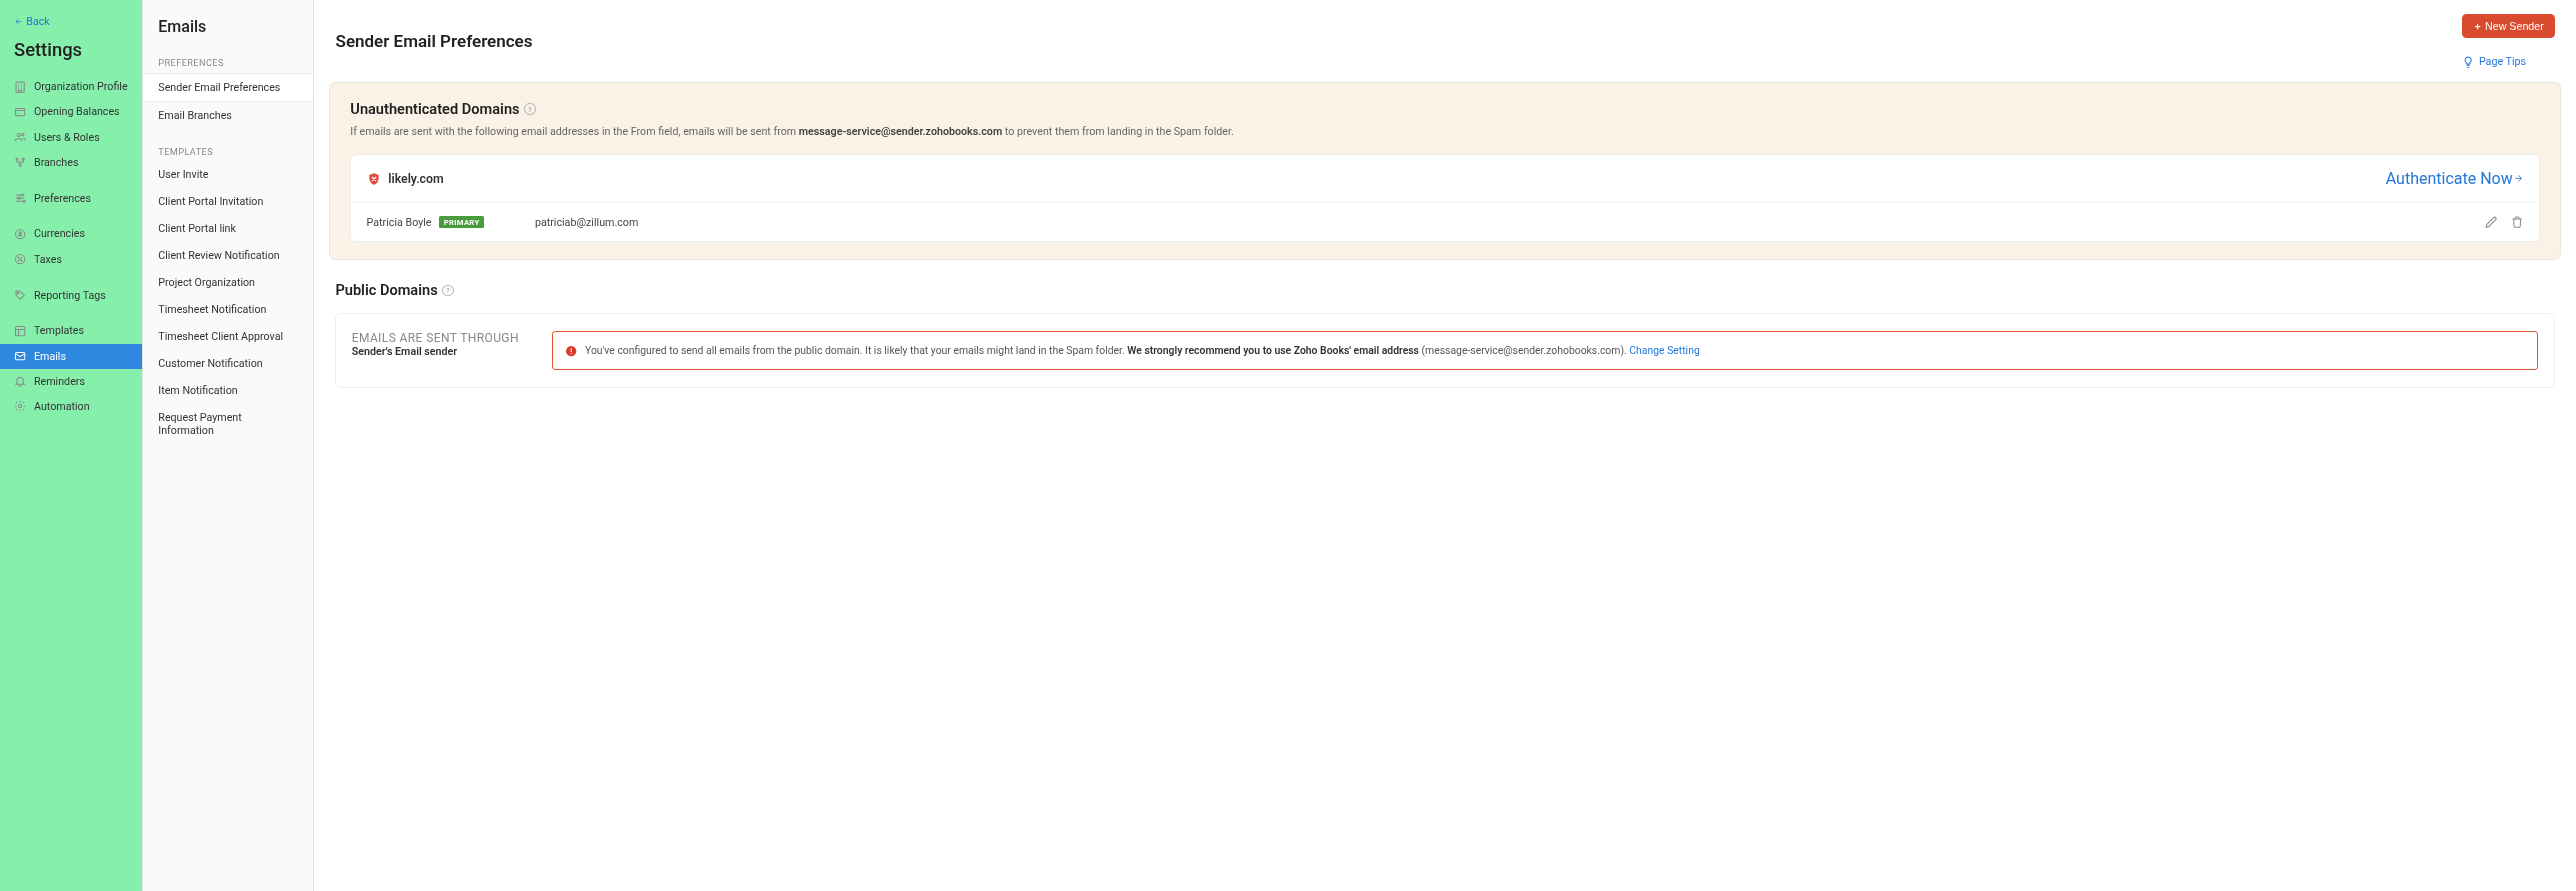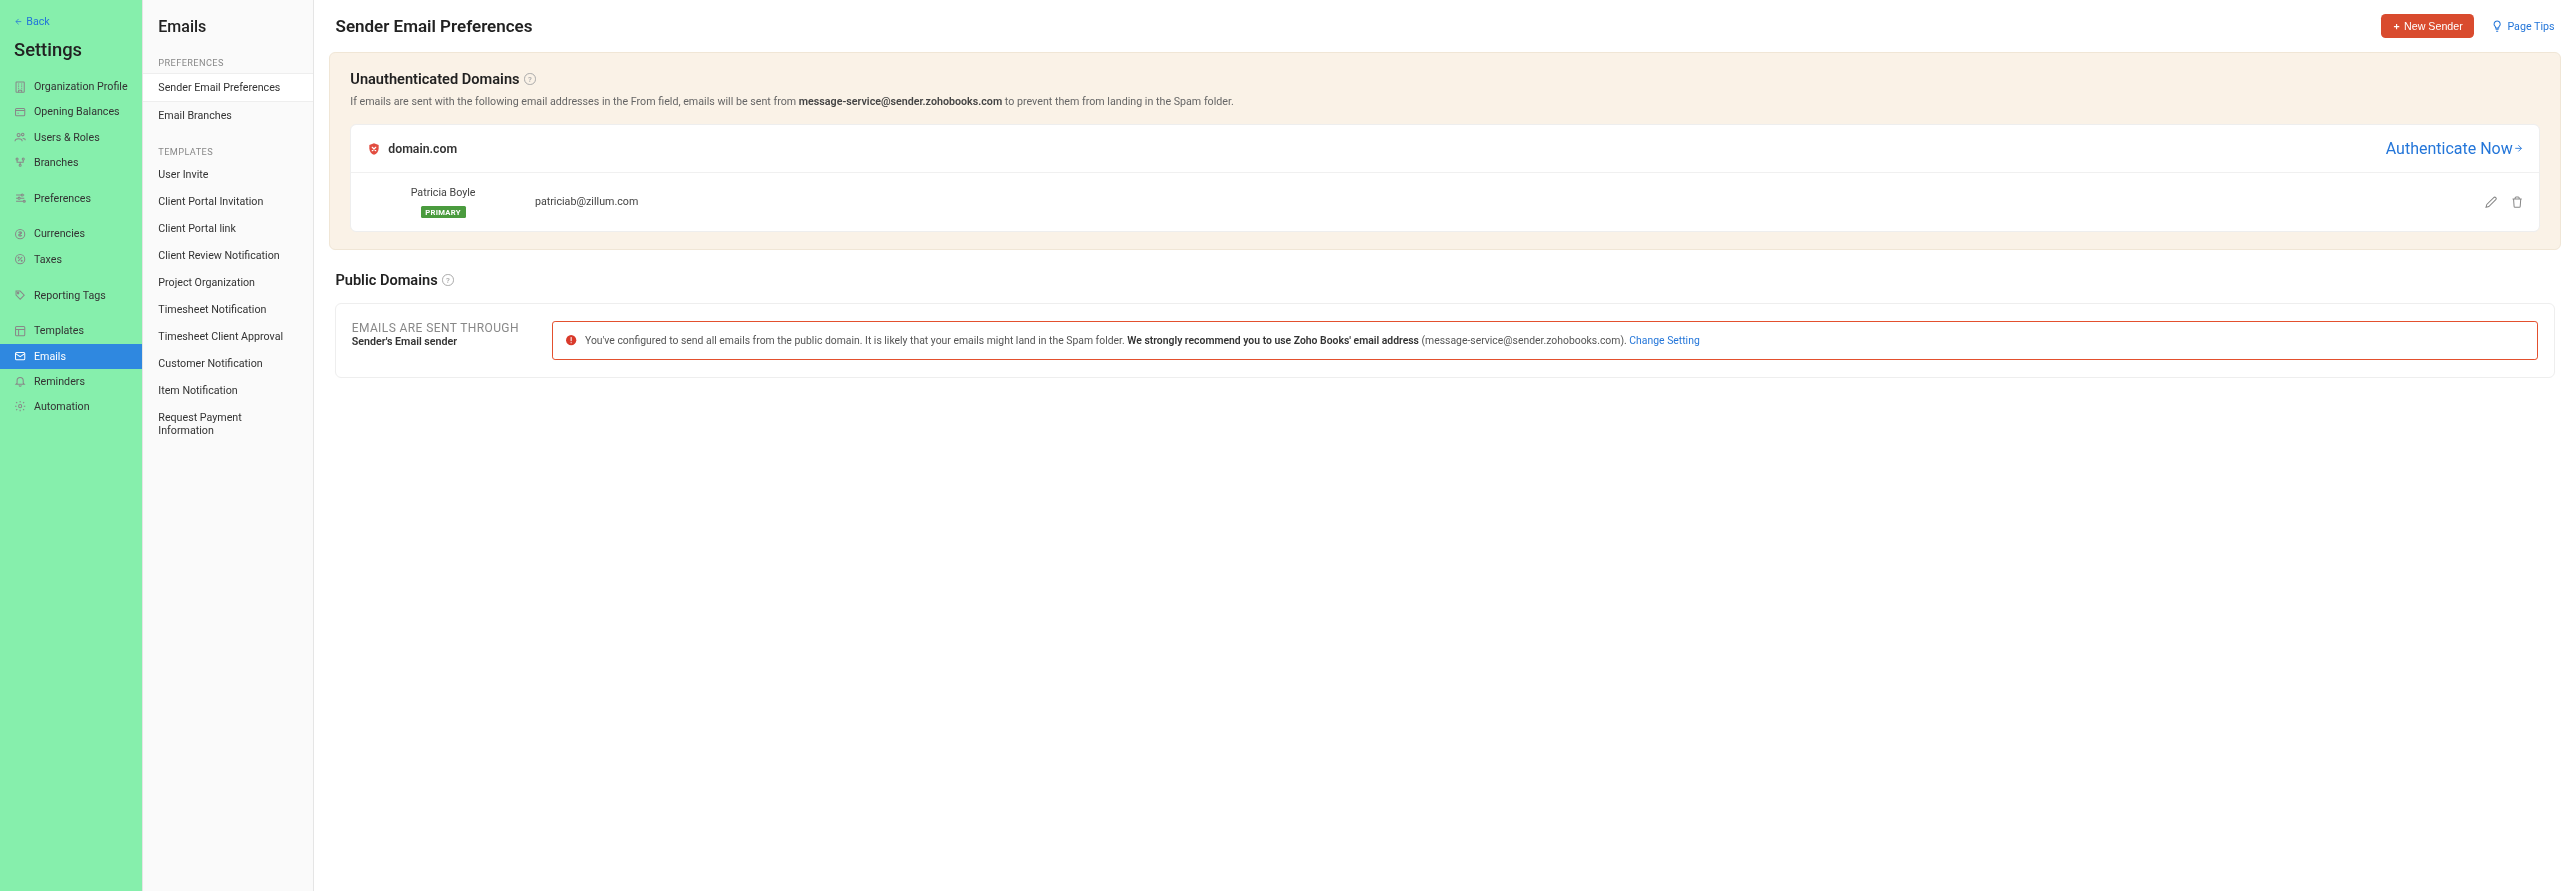--- a/index.html
+++ b/index.html
@@ -23,21 +23,21 @@
 .mid-section-label { font-size: 9.2px; letter-spacing: 0.4px; color: #888; padding: 6.1px 15.3px 4.6px; text-transform: uppercase; }
 .mid-list { list-style: none; }
 .mid-list li { padding: 7px 15.3px; cursor: pointer; font-size: 10.7px; color: #333; }
 .mid-list li.active { background: #fff; border-top: 0.8px solid #eee; border-bottom: 0.8px solid #eee; }
 .mid-gap { height: 10.7px; }
 
 
 .main { flex: 1; display: flex; flex-direction: column; overflow-y: auto; }
 .main-header { display: flex; align-items: center; justify-content: space-between; padding: 14px 21.5px; }
 .main-title { font-size: 17px; font-weight: 600; color: #222; }
-.header-actions { display: flex; align-items: center; gap: 17px; }
+.header-actions { display: flex; align-items: flex-start; gap: 17px; flex-direction: column; }
 .btn-new { background: #d94b2e; color: #fff; border: none; border-radius: 4.6px; padding: 6.1px 10.7px; font-size: 10.7px; cursor: pointer; display: inline-flex; align-items: center; gap: 3.1px; }
 .page-tips { color: #2476d9; display: inline-flex; align-items: center; gap: 4.6px; cursor: pointer; font-size: 10.7px; }
 
 .content { padding: 0 15.3px 23px; }
 
 
 .unauth-section { background: #faf2e7; border: 0.8px solid #f0e6d6; border-radius: 6.1px; padding: 17px 20px; margin-bottom: 21.5px; }
 .section-heading { font-size: 14.6px; font-weight: 600; color: #222; display: flex; align-items: center; gap: 4.6px; margin-bottom: 6.1px; }
 .help-icon { width: 11.5px; height: 11.5px; border-radius: 50%; border: 0.8px solid #aaa; color: #aaa; display: inline-flex; align-items: center; justify-content: center; font-size: 7.7px; cursor: pointer; }
 .section-desc { color: #666; font-size: 10.7px; line-height: 1.5; margin-bottom: 14px; }
@@ -46,21 +46,21 @@
 .warn-icon { width: 12.3px; height: 12.3px; }
 
 .domain-card { background: #fff; border-radius: 6.1px; border: 0.8px solid #eee; overflow: hidden; }
 .domain-head { display: flex; align-items: center; justify-content: space-between; padding: 14px 15.3px; border-bottom: 0.8px solid #f0f0f0; }
 .domain-left { display: flex; align-items: center; gap: 7.7px; }
 .shield-icon { width: 14px; height: 14px; }
 .domain-name { font-size: 12.3px; font-weight: 600; color: #333; }
 .auth-now { color: #2476d9; font-size: 16px; cursor: pointer; display: inline-flex; align-items: center; gap: 0; }
 
 .domain-row { display: flex; align-items: center; padding: 12.3px 15.3px; gap: 15.3px; }
-.row-name { display: flex; align-items: center; gap: 7.7px; width: 153px; color: #444; flex-direction: column; }
+.row-name { display: flex; align-items: center; gap: 7.7px; width: 153px; color: #444; }
 .badge { background: #4a9b3e; color: #fff; font-size: 7.7px; font-weight: 700; padding: 1.5px 4.6px; border-radius: 1.5px; letter-spacing: 0.3px; }
 .row-email { color: #444; flex: 1; }
 .row-actions { display: flex; gap: 14px; color: #888; }
 .row-actions span { cursor: pointer; }
 
 
 .public-section { padding: 0 6.1px; }
 .public-heading { font-size: 14.6px; font-weight: 600; color: #222; display: flex; align-items: center; gap: 4.6px; margin-bottom: 14px; }
 .public-card { background: #fff; border: 0.8px solid #eee; border-radius: 6.1px; padding: 17px 15.3px; display: flex; gap: 31px; }
 .public-left { flex: 0 0 169px; }
@@ -272,21 +272,21 @@
           <span>If emails are sent with the following email addresses in the From field, emails will be sent from </span><strong>message-service@sender.zohobooks.com</strong><span> to prevent them from landing in the Spam folder.</span>
         </p>
 
         <div class="domain-card">
           <div class="domain-head">
             <div class="domain-left">
               <svg class="shield-icon" viewBox="0 0 24 24">
                   <path d="M12 2 L20 5 V11 C20 16 16.5 20.5 12 22 C7.5 20.5 4 16 4 11 V5 Z" fill="#e24c3f"></path>
                   <path d="M9 9 L15 15 M15 9 L9 15" stroke="#fff" stroke-width="2" stroke-linecap="round"></path>
                 </svg>
-              <span class="domain-name">domain.com</span>
+              <span class="domain-name">likely.com</span>
             </div>
             <span class="auth-now">
               <span>Authenticate Now</span>
               <svg width="10.7" height="10.7" viewBox="0 0 24 24" fill="none" stroke="currentColor" stroke-width="2">
                   <path d="M5 12h14M12 5l7 7-7 7"></path>
                 </svg>
             </span>
           </div>
           <div class="domain-row">
             <div class="row-name">

